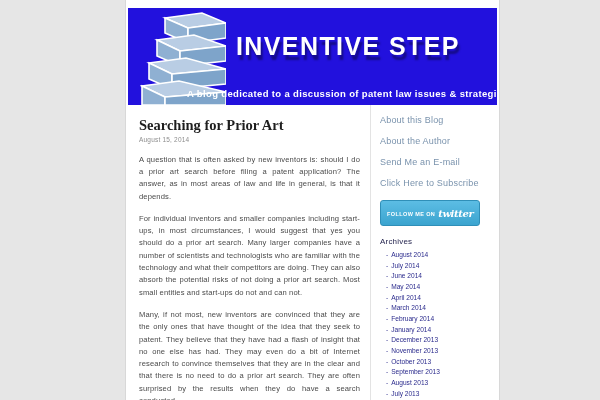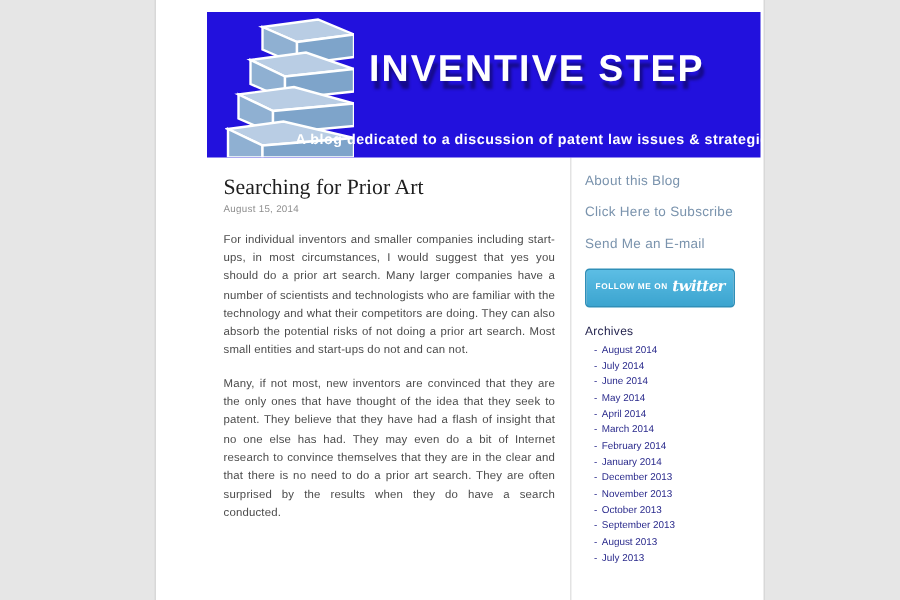--- a/index.html
+++ b/index.html
@@ -12,28 +12,27 @@
     height: 400px;
     overflow: hidden;
     background: #e6e6e6;
     font-family: "Liberation Sans", sans-serif;
     -webkit-font-smoothing: antialiased;
   }
 
   
   #page-wrap {
     position: absolute;
-    left: 104px;
+    left: 126px;
     top: 0;
     width: 373px;
     height: 400px;
     background: #ffffff;
     box-shadow: 0 0 0 1px #d8d8d8;
     overflow: hidden;
-    padding-left: 32px;
   }
 
   
   #banner {
     position: relative;
     margin: 8px 2px 0 2px;
     height: 97px;
     background: #2211dd;
     overflow: hidden;
   }
@@ -86,21 +85,21 @@
   #sidebar-col {
     flex: 1;
     padding: 10px 6px 0 9px;
     box-sizing: border-box;
   }
 
   
   #post-title {
     font-family: "Liberation Serif", serif;
     font-size: 14.5px;
-    font-weight: normal;
+    font-weight: bold;
     color: #1e1e1e;
     margin: 0 0 2px 0;
     line-height: 1.15;
   }
   #post-date {
     font-size: 6.5px;
     color: #8e8e8e;
     margin-bottom: 11px;
     letter-spacing: 0.2px;
   }
@@ -208,30 +207,32 @@
     <div id="site-title">INVENTIVE STEP</div>
     <div id="site-tagline">A blog dedicated to a discussion of patent law issues &amp; strategies</div>
   </div>
 
   <div id="columns">
 
     <div id="article-col">
       <h1 id="post-title">Searching for Prior Art</h1>
       <div id="post-date">August 15, 2014</div>
 
+      <p class="post-para">A question that is often asked by new inventors is:  should I do a prior art search before filing a patent application?  The answer, as in most areas of law and life in general, is that it depends.</p>
       <p class="post-para">For individual inventors and smaller companies including start-ups, in most circumstances, I would suggest that yes you should do a prior art search.   Many larger companies have a number of scientists and technologists who are familiar with the technology and what their competitors are doing.  They can also absorb the potential risks of not doing a prior art search.  Most small entities and start-ups do not and can not.</p>
       <p class="post-para">Many, if not most, new inventors are convinced that they are the only ones that have thought of the idea that they seek to patent.  They believe that they have had a flash of insight that no one else has had. They may even do a bit of Internet research to convince themselves that they are in the clear and that there is no need to do a prior art search.  They are often surprised by the results when they do have a search conducted.</p>
 
     </div>
 
     <div id="sidebar-col">
 
       <a class="side-link" href="#">About this Blog</a>
+      <a class="side-link" href="#">About the Author</a>
+      <a class="side-link" href="#">Send Me an E-mail</a>
       <a class="side-link" href="#">Click Here to Subscribe</a>
-      <a class="side-link" href="#">Send Me an E-mail</a>
 
       <div id="twitter-btn">
         <span id="twitter-btn-label">FOLLOW ME ON</span><span id="twitter-wordmark">twitter</span>
       </div>
 
       <div id="archives-heading">Archives</div>
 
       <ul id="archives-list">
         <li><span class="dash">-</span><a href="#">August 2014</a></li>
         <li><span class="dash">-</span><a href="#">July 2014</a></li>

